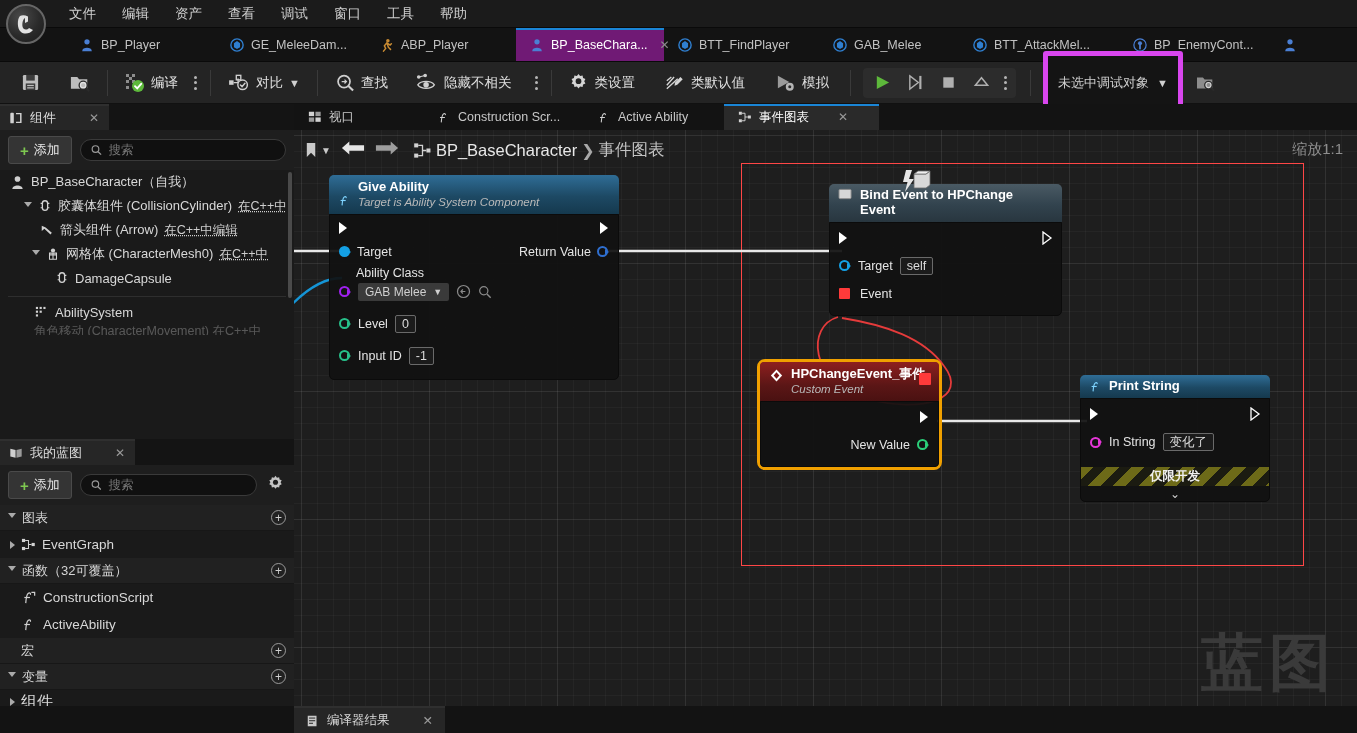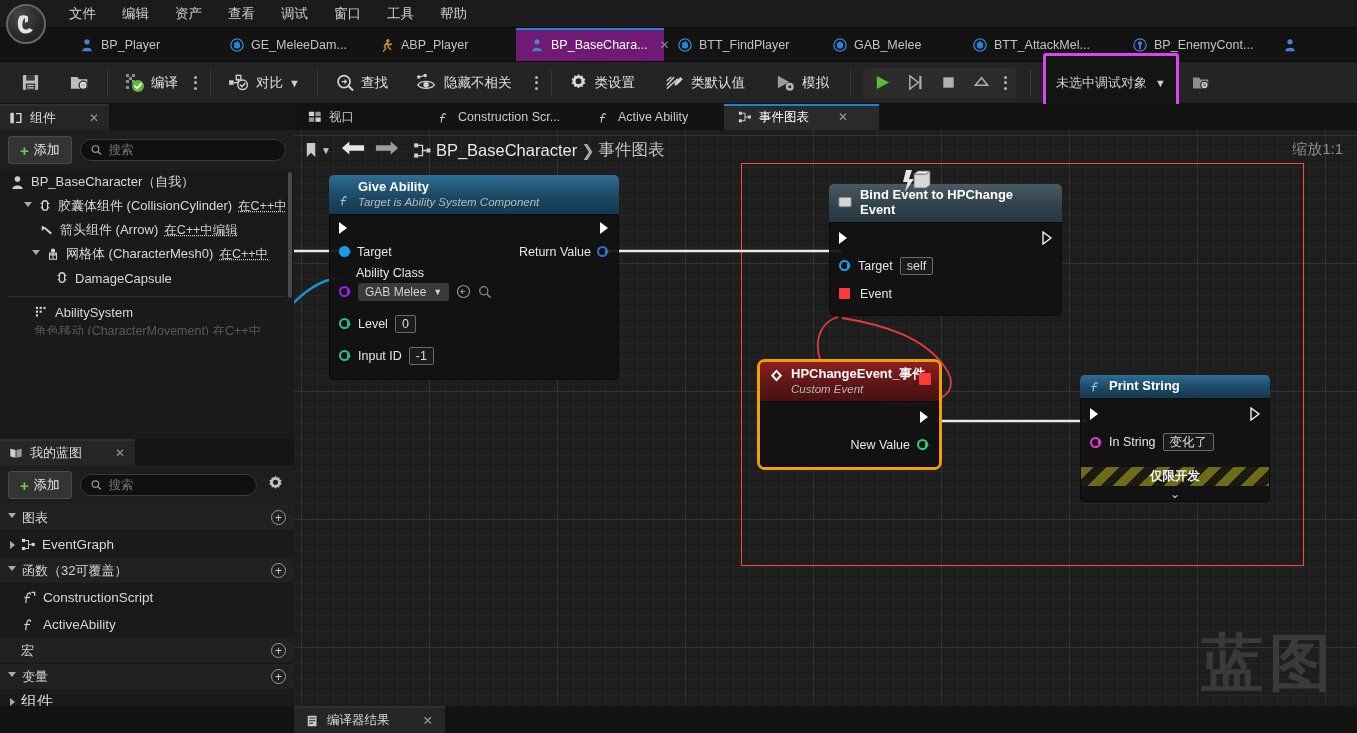--- a/index.html
+++ b/index.html
@@ -72,21 +72,21 @@
   }
   .kebab { display:flex; flex-direction:column; gap:2.5px; padding: 6px 5px; cursor:default; border-radius:3px;}
   .kebab span { width:3px; height:3px; border-radius:50%; background:#b5b5b5; display:block;}
   .playgroup {
     display:flex; align-items:center; gap:2px; background:#2c2c2c;
     border-radius:4px; padding: 2px 4px; height: 30px;
   }
   .pbtn { padding: 4px 7px; border-radius:3px; display:flex; align-items:center; cursor:default;}
   .debugsel {
     display:flex; align-items:center; gap:8px;
-    background:#141414; border:3px solid #d946ef; border-radius:3px;
+    background:#141414; border:5px solid #d946ef; border-radius:3px;
     padding: 18px 10px; font-size:13px; color:#cfcfcf; cursor:default;
   }
 
   
   .leftcol {
     position: absolute; top: 104px; left: 0; width: 294px; height: 629px;
     background: #1a1a1a;
   }
   .paneltabs { display:flex; height:26px; background:#141414; }
   .ptab {
@@ -889,21 +889,21 @@
 
       <div style="position:absolute;left:608px;top:40px;z-index:9">
         <svg width="30" height="34" viewBox="0 0 30 34">
           <path d="M4 0 L10 0 L7 9 L12 9 L3 22 L5.5 12 L1 12 Z" fill="#e5e5e5"></path>
           <path d="M12 4 L24 4 L28 1 L28 15 L24 18 L12 18 Z" fill="#d8d8d8" stroke="#6a6a6a" stroke-width="0.8"></path>
           <path d="M12 4 L16 1 L28 1 L24 4 Z" fill="#efefef" stroke="#6a6a6a" stroke-width="0.8"></path>
         </svg>
       </div>
 
       <div class="node" style="left:535px; top:54px; width:233px;">
-        <div class="node-head grey-head" style="padding-top:4px;padding-bottom:4px;align-items:center">
+        <div class="node-head grey-head" style="padding-top:4px;padding-bottom:4px;align-items:flex-start">
           <svg width="15" height="13" viewBox="0 0 16 14">
             <rect x="1" y="1.5" width="13" height="10" rx="1.2" fill="#d7d7d7" stroke="#8a8a8a" stroke-width="1"></rect>
           </svg>
           <div class="node-title">Bind Event to HPChange Event</div>
         </div>
         <div class="node-body">
           <div class="exec-row" style="padding-top:8px">
             <svg class="exec-pin" viewBox="0 0 11 14">
                 <path d="M1 1 L9 7 L1 13 Z" fill="#ffffff"></path>
               </svg>

